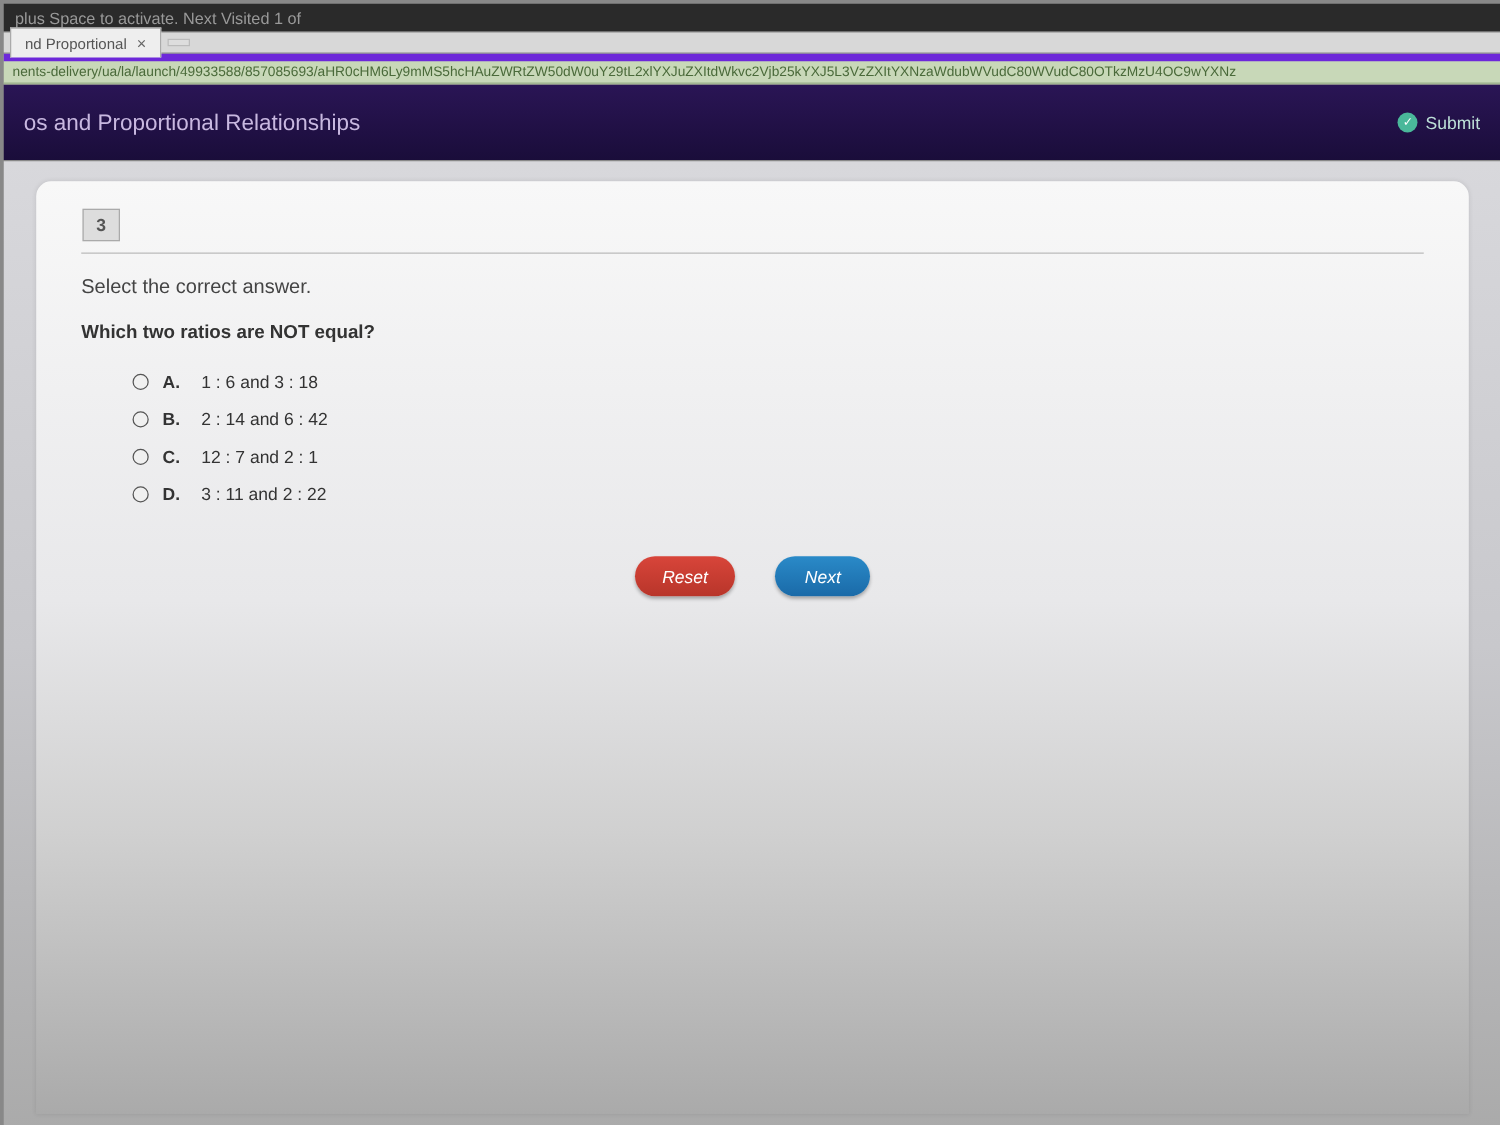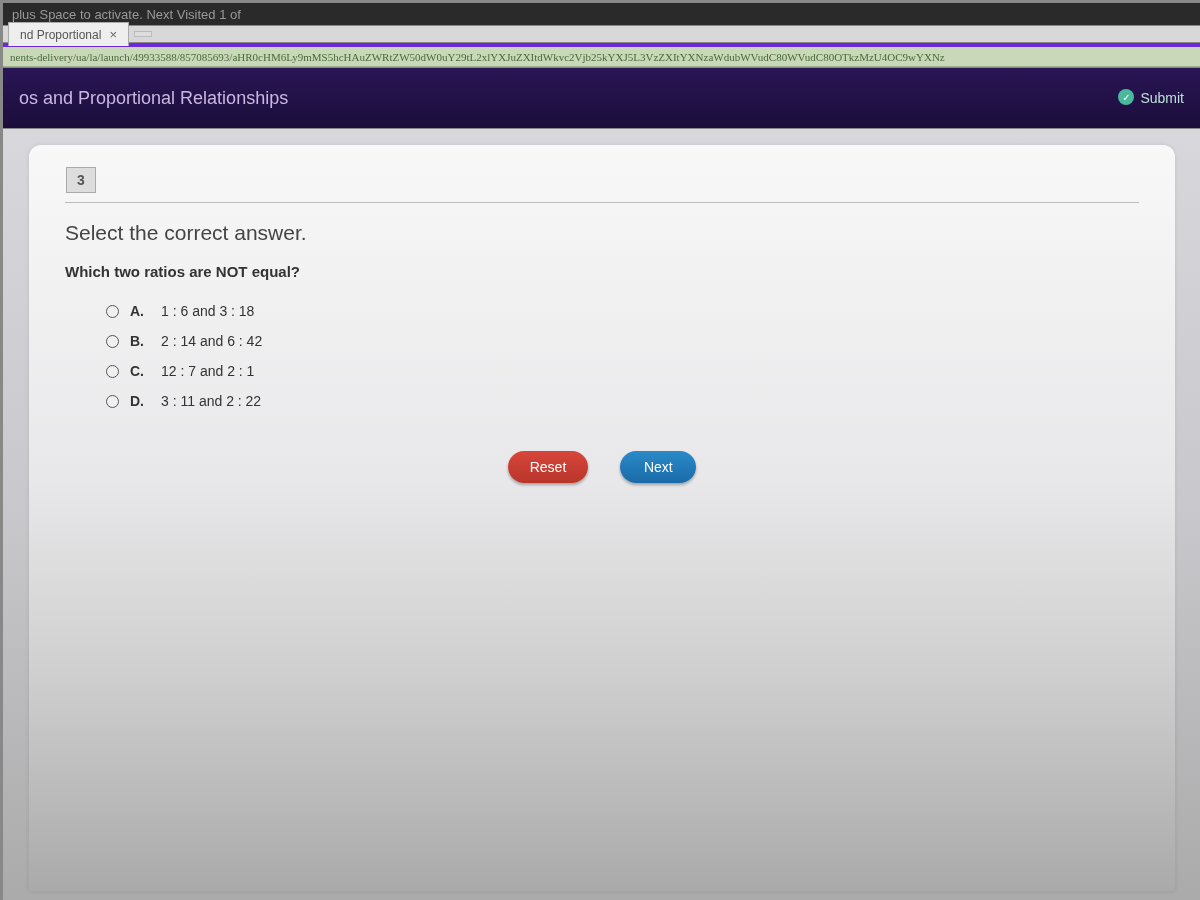--- a/index.html
+++ b/index.html
@@ -51,39 +51,39 @@
   .url-bar {
     background: #c8d8b8;
     height: 24px;
     padding: 2px 6px;
     font-size: 11px;
     color: #4a6a3a;
     display: flex;
     align-items: center;
     overflow: hidden;
     white-space: nowrap;
-    border-top: 4px solid #6d28d9;
+    border-top: 6px solid #6d28d9;
     border-bottom: 1px solid #9ab089;
-    font-family: Liberation Serif, serif;
   }
   .header-bar {
     background: linear-gradient(to bottom, #2a1555, #1a0d3a);
     color: #d0c0e8;
     height: 60px;
     display: flex;
     align-items: center;
     justify-content: space-between;
     padding: 0 15px;
     font-size: 18px;
   }
   .header-title { color: #c8b8e0; }
   .submit-btn {
     color: #bde0d8;
     font-size: 14px;
     display: flex;
+    align-items: center;
     gap: 5px;
   }
   .submit-btn::before {
     content: "✓";
     background: #4ab89a;
     color: white;
     border-radius: 50%;
     width: 16px;
     height: 16px;
     display: inline-flex;
@@ -112,21 +112,21 @@
   }
   .q-number {
     background: #ddd;
     border: 1px solid #aaa;
     padding: 4px 10px;
     font-size: 14px;
     color: #555;
     font-weight: bold;
   }
   .instruction {
-    font-size: 21px;
+    font-size: 16px;
     color: #444;
     margin-bottom: 18px;
   }
   .question {
     font-size: 15px;
     font-weight: bold;
     color: #333;
     margin-bottom: 22px;
   }
   .options {
@@ -158,20 +158,21 @@
   }
   .btn {
     padding: 8px 22px;
     border-radius: 18px;
     color: white;
     font-size: 14px;
     border: none;
     cursor: pointer;
     min-width: 76px;
     text-align: center;
+    font-style: italic;
   }
   .btn-reset {
     background: linear-gradient(to bottom, #d8453a, #b8352a);
     box-shadow: 0 2px 3px rgba(0,0,0,0.3);
   }
   .btn-next {
     background: linear-gradient(to bottom, #2a8ac8, #1a6aa8);
     box-shadow: 0 2px 3px rgba(0,0,0,0.3);
   }
 </style>

